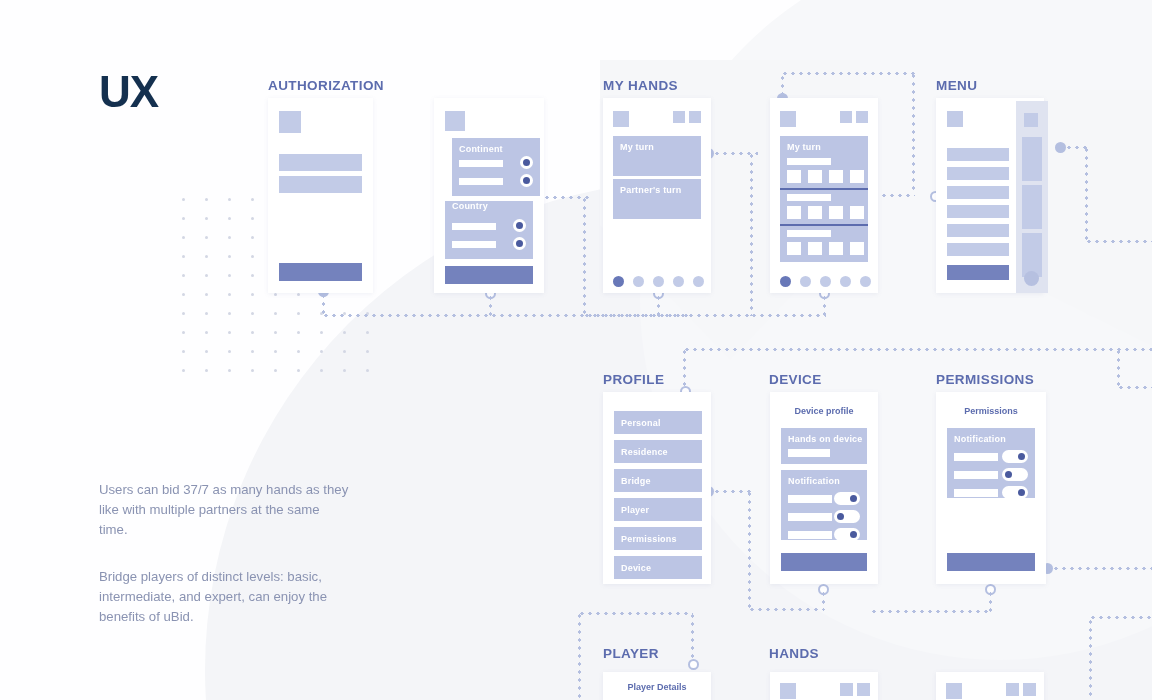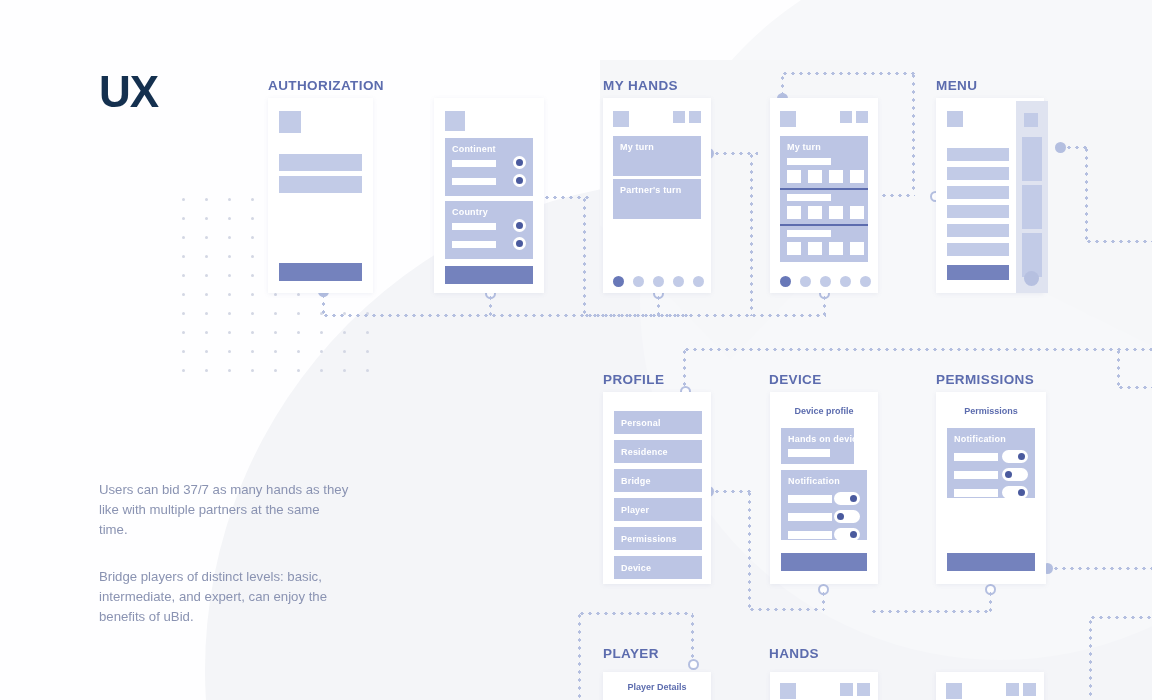--- a/index.html
+++ b/index.html
@@ -282,30 +282,30 @@
       <div class="blk" style="left:11px; top:56px; width:83px; height:17px;"></div>
       <div class="blk" style="left:11px; top:78px; width:83px; height:17px;"></div>
       <div class="blk-dark" style="left:11px; top:165px; width:83px; height:18px;"></div>
     </div>
   </div>
 
   <div class="phone" style="left:434px; top:98px; width:110px; height:195px;">
     <div class="ph-inner">
       <div class="blk" style="left:11px; top:13px; width:20px; height:20px;"></div>
 
-      <div class="blk-card" style="left:11px; top:40px; width:88px; height:58px;">
+      <div class="blk-card" style="left:18px; top:40px; width:88px; height:58px;">
         <div class="lbl" style="left:7px; top:6px;">Continent</div>
         <div class="blk-light" style="left:7px; top:22px; width:44px; height:7px;"></div>
         <div class="radio" style="right:7px; top:18px;"></div>
         <div class="blk-light" style="left:7px; top:40px; width:44px; height:7px;"></div>
         <div class="radio" style="right:7px; top:36px;"></div>
       </div>
 
       <div class="blk-card" style="left:11px; top:103px; width:88px; height:58px;">
-        <div class="lbl" style="left:7px; top:6px;text-align:right;">Country</div>
+        <div class="lbl" style="left:7px; top:0;text-align:right;">Country</div>
         <div class="blk-light" style="left:7px; top:22px; width:44px; height:7px;"></div>
         <div class="radio" style="right:7px; top:18px;"></div>
         <div class="blk-light" style="left:7px; top:40px; width:44px; height:7px;"></div>
         <div class="radio" style="right:7px; top:36px;"></div>
       </div>
 
       <div class="blk-dark" style="left:11px; top:168px; width:88px; height:18px;"></div>
     </div>
   </div>
 
@@ -416,21 +416,21 @@
             <div class="lbl" style="left: 7px; top: 7px;">Device</div>
           </div>
         </div>
     </div>
   </div>
 
   <div class="phone" style="left:770px; top:392px; width:108px; height:192px;">
     <div class="ph-inner">
       <div class="lbl-dark" style="left:0; top:14px; width:108px; text-align:center;">Device profile</div>
 
-      <div class="blk-card" style="left:11px; top:36px; width:73px; height:36px;">
+      <div class="blk-card" style="left:11px; top:36px; width:86px; height:36px;">
         <div class="lbl" style="left:7px; top:6px;">Hands on device</div>
         <div class="blk-light" style="left:7px; top:21px; width:42px; height:8px;"></div>
       </div>
 
       <div class="blk-card" style="left:11px; top:78px; width:86px; height:70px;">
         <div class="lbl" style="left:7px; top:6px;">Notification</div>
         <div id="device-toggles">
             <div class="blk-light" style="position: absolute; left: 7px; top: 25px; width: 44px; height: 8px;"></div>
             <div class="toggle on" style="right: 7px; top: 22px;">
               <i></i>

